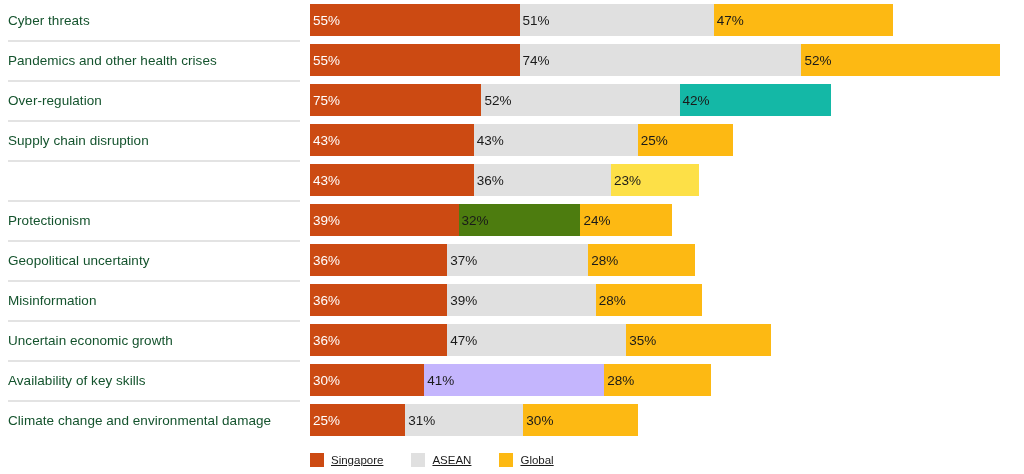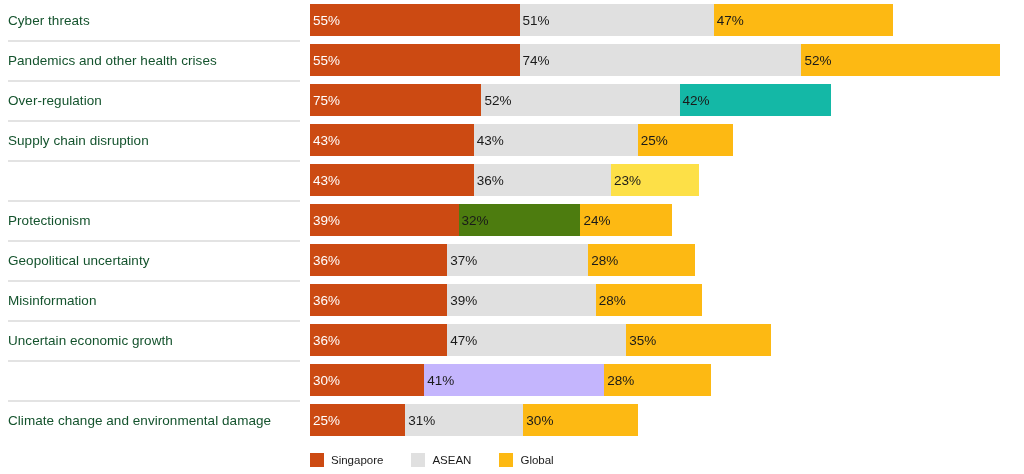--- a/index.html
+++ b/index.html
@@ -97,20 +97,21 @@
   .legend-swatch {
     width: 14px;
     height: 14px;
     margin-right: 7px;
     flex: 0 0 auto;
   }
   .legend-label {
     font-size: 11.5px;
     color: #1a1a1a;
     white-space: nowrap;
+    text-decoration: underline;
   }
 </style>
 </head>
 <body>
 
 <div id="chart-root">
   <div class="rows-area" id="rows-area">
       <div class="chart-row first">
         <div class="row-label">Cyber threats</div>
         <div class="bars">
@@ -239,20 +240,21 @@
           <div class="seg seg-asean" style="width: 179.07px; background: rgb(224, 224, 224);">
             <span>47%</span>
           </div>
           <div class="seg seg-global" style="width: 145px; background: rgb(253, 185, 19);">
             <span>35%</span>
           </div>
         </div>
       </div>
       <div class="chart-row">
         <div class="row-sep"></div>
+        <div class="row-label">Availability of key skills</div>
         <div class="bars">
           <div class="seg seg-sg" style="width: 114.3px; background: rgb(204, 74, 18);">
             <span>30%</span>
           </div>
           <div class="seg seg-asean" style="width: 180px; background: #c4b5fd;">
             <span>41%</span>
           </div>
           <div class="seg seg-global" style="width: 106.68px; background: rgb(253, 185, 19);">
             <span>28%</span>
           </div>

